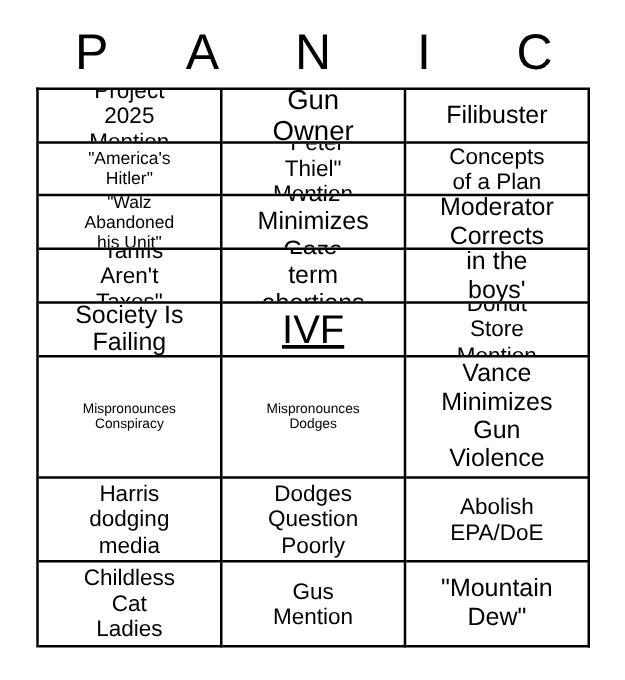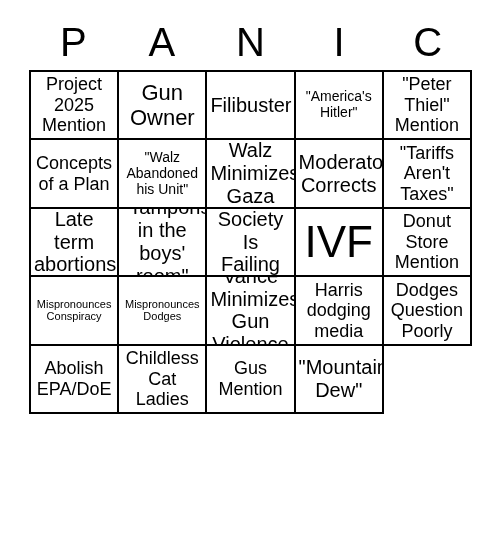--- a/index.html
+++ b/index.html
@@ -36,26 +36,26 @@
     font-size: 40px;
     line-height: 1;
     font-weight: 400;
     color: #000000;
     letter-spacing: 0px;
   }
 
   
   #grid {
     width: 443px;
-    height: 344px;
+    height: 448px;
     border-left: 2px solid #000000;
     border-top: 2px solid #000000;
     box-sizing: border-box;
     display: grid;
-    grid-template-columns: repeat(5, 1fr);
+    grid-template-columns: repeat(3, 1fr);
     grid-template-rows: repeat(5, 1fr);
   }
   .cell {
     border-right: 2px solid #000000;
     border-bottom: 2px solid #000000;
     box-sizing: border-box;
     display: flex;
     align-items: center;
     justify-content: center;
     text-align: center;
@@ -69,21 +69,21 @@
     white-space: pre-line;
     word-break: normal;
   }
 
   
   .fs-xs .cell-text { font-size: 11px; }
   .fs-s  .cell-text { font-size: 14px; }
   .fs-m  .cell-text { font-size: 20px; }
   .fs-l  .cell-text { font-size: 18px; }
   .fs-xl .cell-text { font-size: 22px; }
-  .fs-xxl .cell-text { font-size: 44px; }
+  .fs-xxl .cell-text { font-size: 32px; text-decoration: underline; }
 </style>
 </head>
 <body>
 
 <div id="card">
 
   <div id="header">
     <div class="header-cell">P</div>
     <div class="header-cell">A</div>
     <div class="header-cell">N</div>

